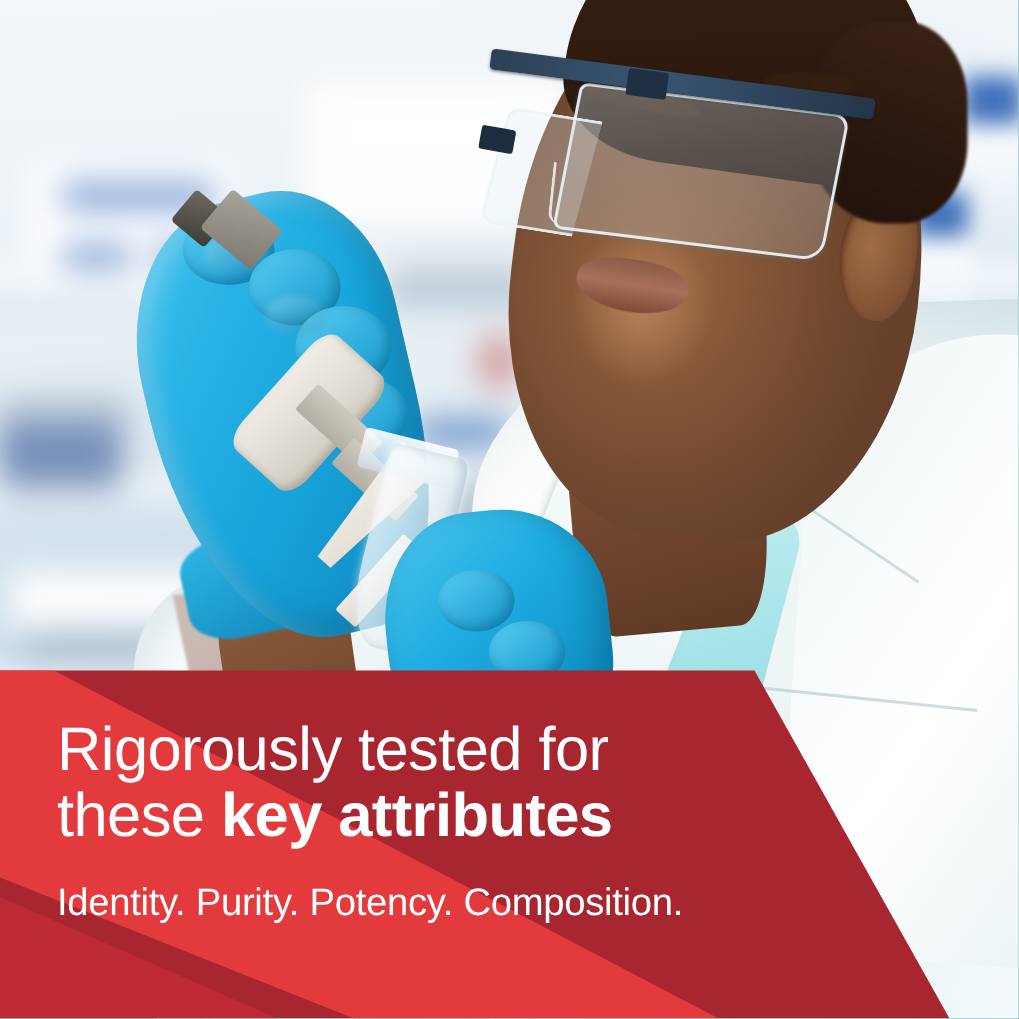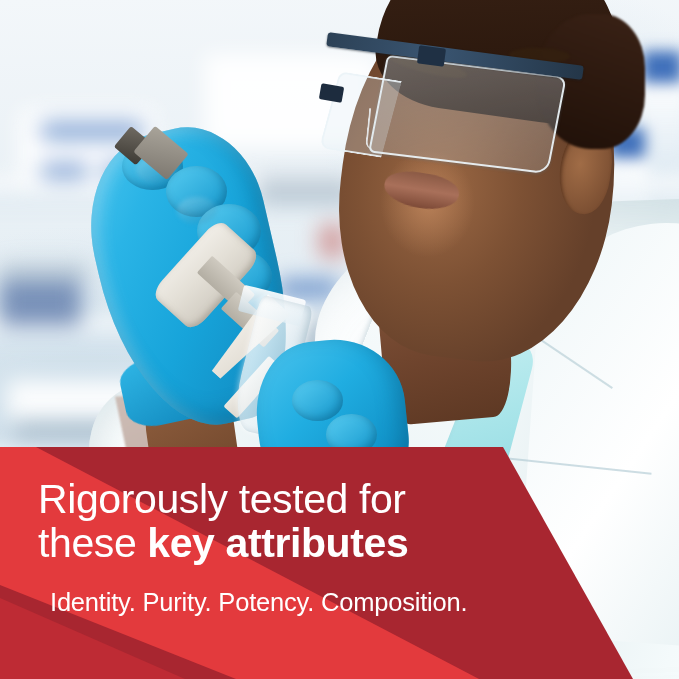--- a/index.html
+++ b/index.html
@@ -484,21 +484,21 @@
     font-weight: 400;
     margin: 0;
   }
   .headline .strong { font-weight: 700; }
   .subline {
     color: #ffffff;
     font-size: 25.5px;
     line-height: 30px;
     letter-spacing: -0.2px;
     font-weight: 400;
-    margin: 22px 0 0 12px;
+    margin: 22px 0 0 0;
   }
 </style>
 </head>
 <body>
 
 <div id="poster">
 
   <div class="photo">
 
     <div class="bg-base"></div>

